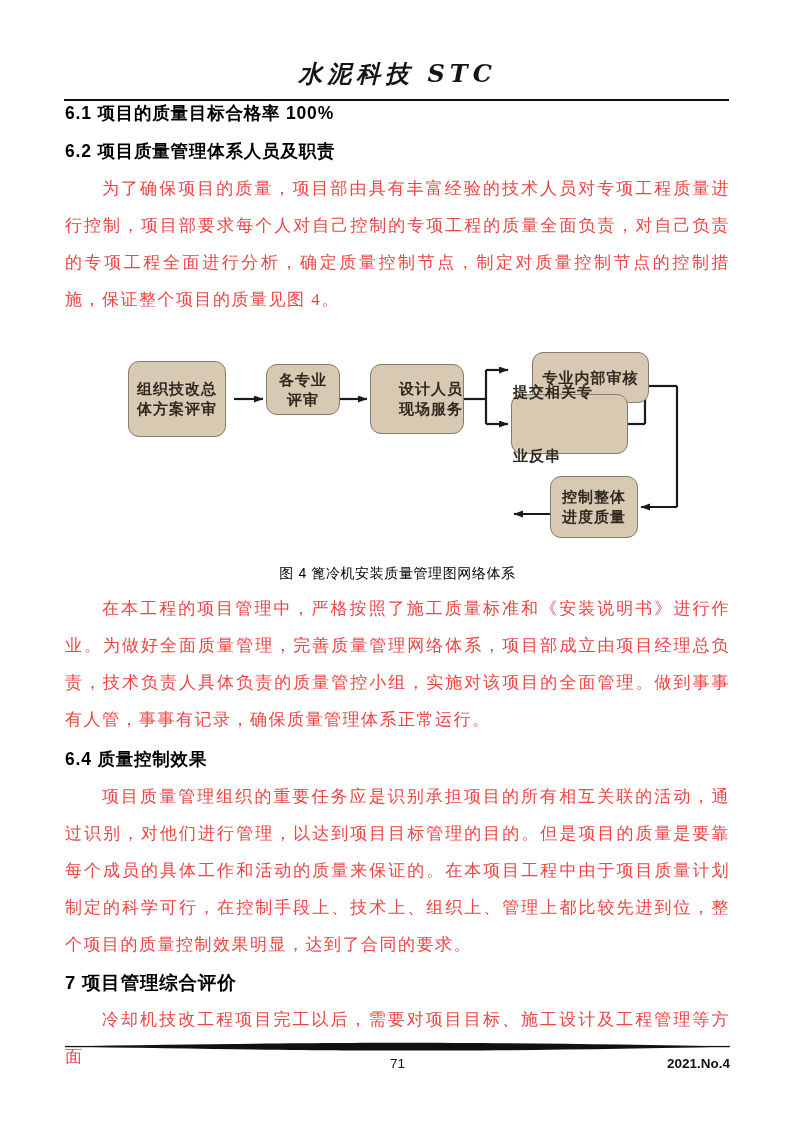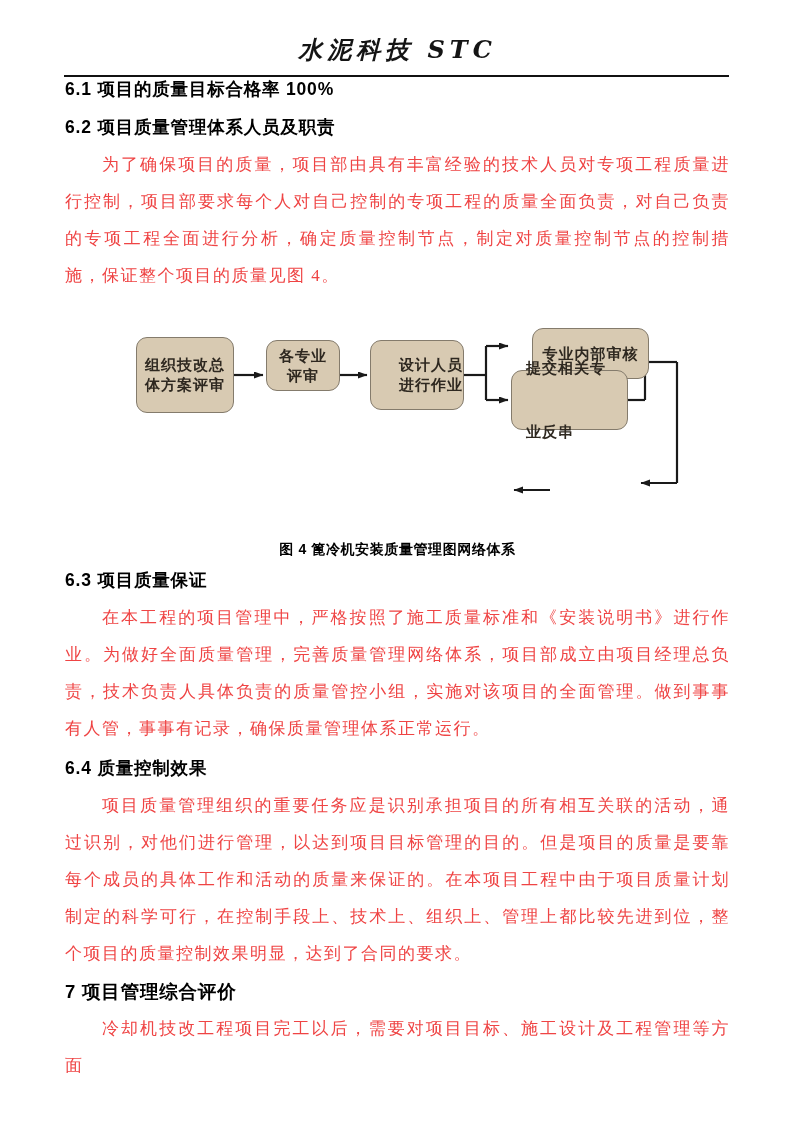--- a/index.html
+++ b/index.html
@@ -17,20 +17,21 @@
   
   .journal-title {
     text-align: center;
     font-family: "DejaVu Serif", serif;
     font-style: italic;
     font-weight: bold;
     font-size: 24px;
     letter-spacing: 5px;
     color: #141414;
     margin-bottom: 9px;
+    margin-top: 24px;
   }
   .header-rule {
     border-top: 2.4px solid #111111;
     width: 100%;
     margin-left: -1px;
   }
   
   .h-sec {
     font-family: "Liberation Sans", "DejaVu Sans", sans-serif;
     font-weight: bold;
@@ -80,31 +81,31 @@
     align-items: center;
     font-family: "Liberation Sans", "DejaVu Sans", sans-serif;
     font-weight: bold;
     font-size: 15px;
     line-height: 20px;
     letter-spacing: 1px;
     color: #2e2820;
     text-align: center;
   }
   .node span { display: block; }
-  .n1 { left: 16px;  top: 17px;  width: 98px;  height: 76px; }
+  .n1 { left: 8px;  top: 17px;  width: 98px;  height: 76px; }
   .n2 { left: 146px; top: 20px;  width: 74px;  height: 51px; }
   .n3 { left: 250px; top: 20px;  width: 94px;  height: 70px; align-items: flex-end; }
   .n4 { left: 412px; top: 8px;   width: 117px; height: 51px; }
-  .n5 { left: 391px; top: 50px;  width: 117px; height: 60px; align-items: flex-start; padding-left: 14px; text-align: left; gap: 44px; }
+  .n5 { left: 391px; top: 50px;  width: 117px; height: 60px; align-items: flex-start; padding-left: 1px; text-align: left; gap: 44px; }
   .n6 { left: 430px; top: 132px; width: 88px;  height: 62px; }
   .n7 { left: 300px; top: 140px; width: 91px;  height: 66px; }
   .fig-caption {
     text-align: center;
     font-family: "Liberation Sans", "DejaVu Sans", sans-serif;
-    font-weight: bold;
+    font-weight: normal;
     font-size: 14px;
     letter-spacing: 0.6px;
     color: #000000;
     margin-top: 9px;
   }
   
   .footer {
     position: absolute;
     left: 65px;
     top: 1042px;
@@ -172,36 +173,49 @@
     <div class="node n1">
       <span>组织技改总</span>
       <span>体方案评审</span>
     </div>
     <div class="node n2">
       <span>各专业</span>
       <span>评审</span>
     </div>
     <div class="node n3">
       <span>设计人员</span>
-      <span>进行作业</span>
+      <span>现场服务</span>
     </div>
     <div class="node n4">
       <span>专业内部审核</span>
     </div>
     <div class="node n5">
       <span>提交相关专</span>
       <span>业反串</span>
     </div>
+    <div class="node n6">
+      <span>控制整体</span>
+      <span>进度质量</span>
+    </div>
   </div>
 
   <div class="fig-caption">图 4  篦冷机安装质量管理图网络体系</div>
 
-  <div class="h-sec h63">6.3 项目质量保证</div>
   <p class="para">在本工程的项目管理中，严格按照了施工质量标准和《安装说明书》进行作业。为做好全面质量管理，完善质量管理网络体系，项目部成立由项目经理总负责，技术负责人具体负责的质量管控小组，实施对该项目的全面管理。做到事事有人管，事事有记录，确保质量管理体系正常运行。</p>
 
   <div class="h-sec h64">6.4  质量控制效果</div>
   <p class="para">项目质量管理组织的重要任务应是识别承担项目的所有相互关联的活动，通过识别，对他们进行管理，以达到项目目标管理的目的。但是项目的质量是要靠每个成员的具体工作和活动的质量来保证的。在本项目工程中由于项目质量计划制定的科学可行，在控制手段上、技术上、组织上、管理上都比较先进到位，整个项目的质量控制效果明显，达到了合同的要求。</p>
 
   <div class="h-sec h7">7  项目管理综合评价</div>
   <p class="para para-last">冷却机技改工程项目完工以后，需要对项目目标、施工设计及工程管理等方面</p>
 
+  <div class="footer">
+    <svg class="footer-rule-svg" viewBox="0 0 665 10" xmlns="http://www.w3.org/2000/svg">
+      <rect x="0" y="3.9" width="665" height="1.3" fill="#111111"></rect>
+      <path d="M0,4.5 C150,1.6 290,0.8 335,0.8 C430,0.8 560,2.2 665,4.5 C560,7.4 430,8.6 335,8.6 C290,8.6 150,7.4 0,4.5 Z" fill="#111111"></path>
+    </svg>
+    <div class="footer-row">
+      <span class="page-num">71</span>
+      <span class="issue">2021.No.4</span>
+    </div>
+  </div>
 
 </div>
 
 </body></html>

